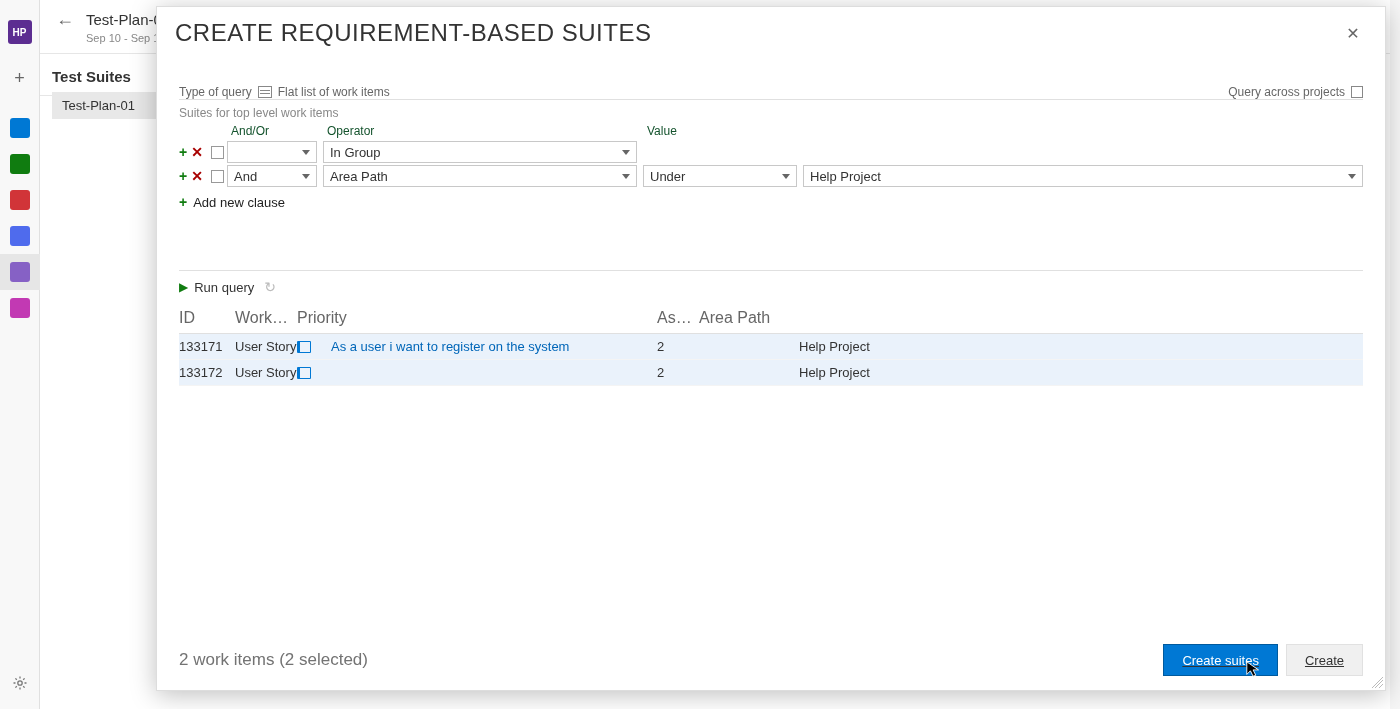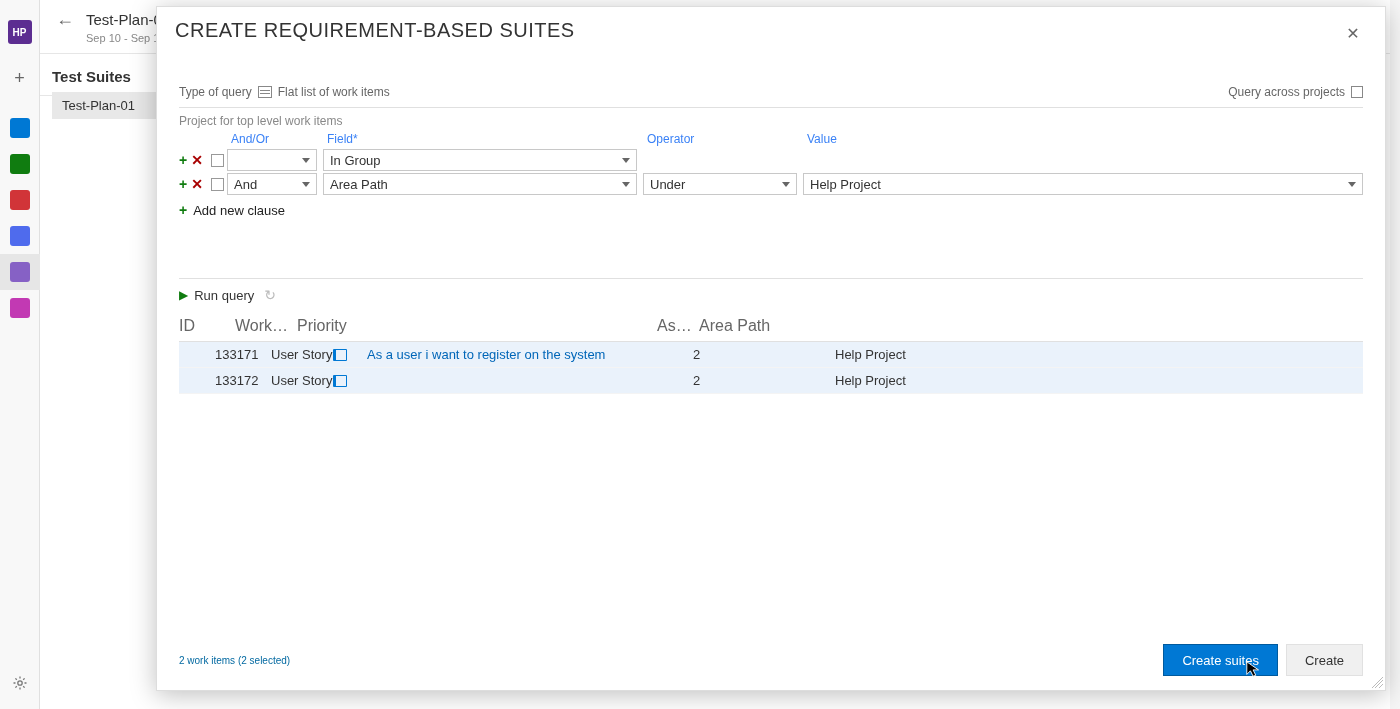--- a/index.html
+++ b/index.html
@@ -98,40 +98,40 @@
     background: #fff;
     box-shadow: 0 4px 24px rgba(0,0,0,0.25);
     display: flex; flex-direction: column;
     border: 1px solid #ddd;
   }
   .dlg-title-row {
     padding: 12px 18px 4px;
     display: flex; align-items: flex-start; justify-content: space-between;
   }
   .dlg-title {
-    font-size: 20px;
+    font-size: 24px;
     font-weight: 300;
     color: #333;
     letter-spacing: 0.5px;
   }
   .dlg-close {
     color: #666; font-size: 16px; cursor: pointer;
     width: 28px; height: 28px; display:flex;align-items:center;justify-content:center;
   }
 
   .dlg-body {
     flex: 1;
     padding: 34px 22px 0;
     overflow: auto;
   }
 
   .query-meta {
     display: flex; justify-content: space-between; align-items: center;
     font-size: 12px; color: #666;
-    padding-bottom: 8px;
+    padding-bottom: 0;
     border-bottom: 1px solid #e0e0e0;
   }
   .query-meta .left { display:flex; align-items:center; gap:6px; }
   .query-meta .qtype-icon {
     display:inline-flex; width:14px; height:12px; border:1px solid #888;
     position:relative;
   }
   .query-meta .qtype-icon::before{
     content:""; position:absolute; left:1px; right:1px; top:3px; height:1px; background:#888;
     box-shadow: 0 3px 0 #888;
@@ -140,21 +140,21 @@
   .qacross .chk-small { width:12px;height:12px;border:1px solid #888; }
 
   .filters-label { font-size:12px; color:#888; padding:6px 0 4px; }
 
   .filter-head, .filter-row {
     display: grid;
     grid-template-columns: 28px 20px 96px 320px 160px 1fr;
     align-items: center;
     gap: 0;
   }
-  .filter-head { font-size:12px; color:#3b82f6; padding-bottom:2px;}
+  .filter-head { font-size:12px; color:#14532d; padding-bottom:2px;}
   .filter-head > div { padding: 0 4px; }
 
   .filter-row { padding: 1px 0; }
   .row-actions { display:flex; gap:2px; align-items:center; }
   .act-plus { color:#107c10; font-weight:bold; cursor:pointer; font-size:14px; }
   .act-del { color:#a80000; font-weight:bold; cursor:pointer; font-size:14px; margin-left:2px;}
   .chk { width:13px; height:13px; border:1px solid #999; margin:0 auto; cursor:pointer;}
   .fake-select {
     border:1px solid #c8c8c8; height:22px; display:flex; align-items:center;
     padding:0 6px; position:relative; font-size:13px; background:#fff; margin-right:6px;
@@ -196,37 +196,37 @@
   }
   .results-head > div { padding-right:6px; white-space:nowrap; overflow:hidden; text-overflow:ellipsis;}
 
   .results-row {
     display:grid;
     grid-template-columns: 56px 62px 360px 42px 100px 1fr;
     padding: 5px 0;
     font-size:13px;
     border-bottom:1px solid #f4f4f4;
   }
-  .results-row.selected { background:#eaf2fb;padding-left:36px; }
+  .results-row.selected { background:#eaf2fb; }
   .results-row .title-link { color:#0066b8; display:flex; align-items:center; gap:20px;}
   .wi-icon {
     width:14px; height:12px;
     display:inline-flex;
     border: 1.5px solid #0078d4;
     border-left:3px solid #0078d4;
     border-radius:1px;
     box-sizing:border-box;
   }
 
   .dlg-footer {
     display:flex; justify-content:space-between; align-items:center;
     padding: 10px 22px 14px;
   }
-  .footer-status { font-size:10px; color:#0369a1; }
-  .footer-buttons { display:flex; gap:8px; align-items:center; position:relative;}
+  .footer-status { font-size:17px; color:#737373; }
+  .footer-buttons { display:flex; gap:8px; align-items:center; position:relative;text-decoration:underline;}
   .btn {
     height:32px; padding:0 18px; font-size:13px;
     border:1px solid transparent; cursor:pointer;
     display:flex; align-items:center;
   }
   .btn-primary { background:#0078d4; color:#fff; border-color:#005a9e;}
   .btn-secondary { background:#f0f0f0; color:#333; border-color:#e1e1e1;}
   .cursor-ptr {
     position:absolute; width:18px; height:18px;
     pointer-events:none;
@@ -293,27 +293,26 @@
         <span>Type of query</span>
         <span class="qtype-icon"></span>
         <span>Flat list of work items</span>
       </div>
       <div class="qacross">
         <span>Query across projects</span>
         <span class="chk-small"></span>
       </div>
     </div>
 
-    <div class="filters-label">Project for top level work items</div>
+    <div class="filters-label">Suites for top level work items</div>
 
     <div class="filter-head">
       <div></div>
         <div></div>
       <div>And/Or</div>
-      <div>Field*</div>
       <div>Operator</div>
       <div>Value</div>
     </div>
 
     <div class="filter-row">
       <div class="row-actions">
         <span class="act-plus">+</span>
         <span class="act-del">✕</span>
       </div>
       <div>

